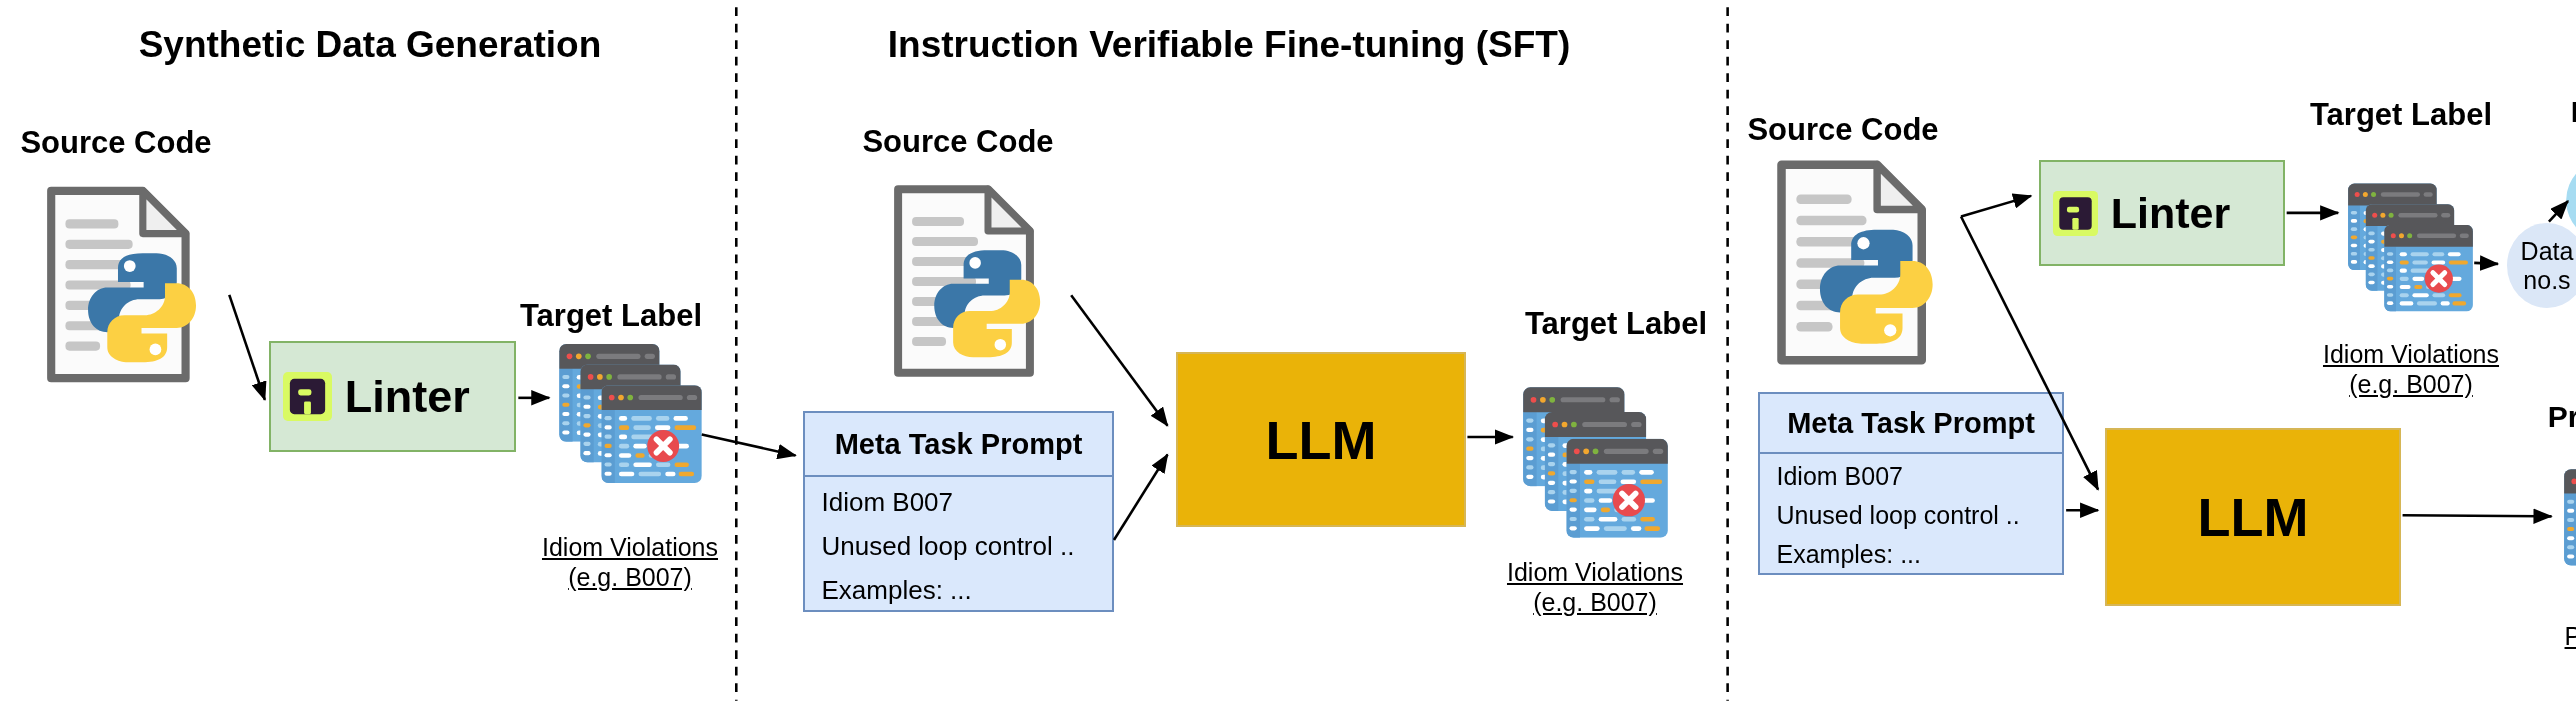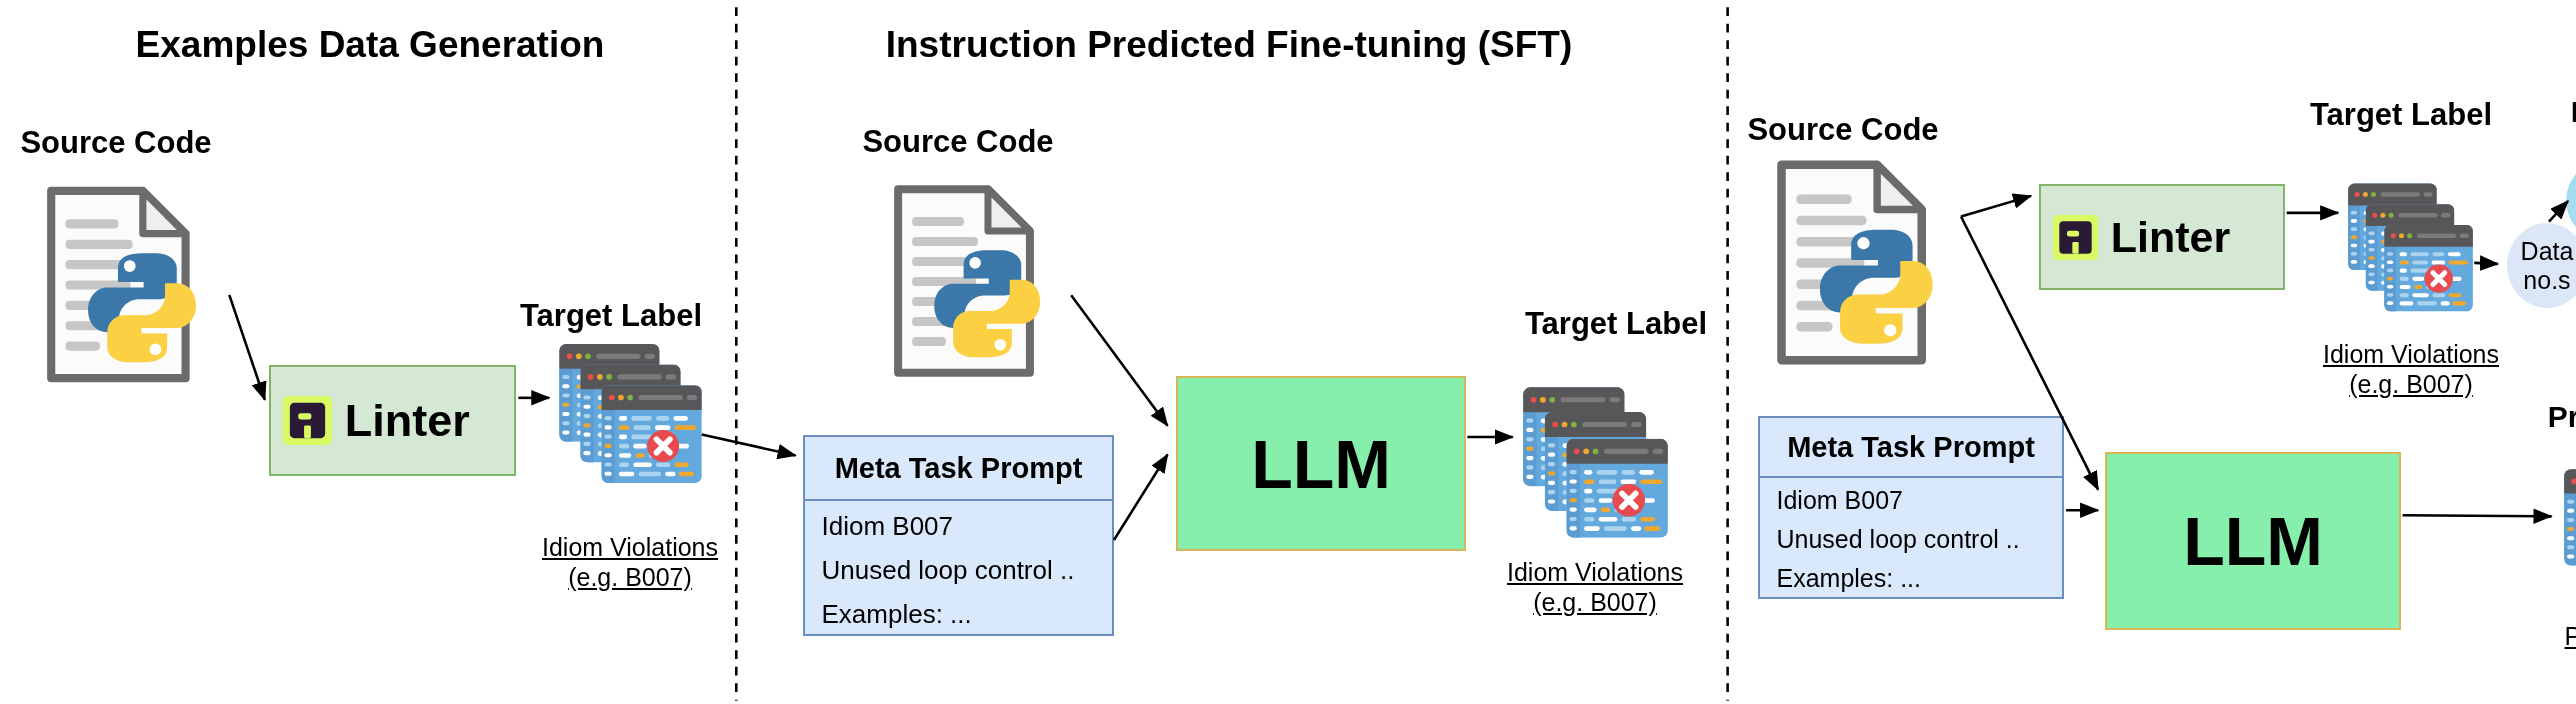--- a/index.html
+++ b/index.html
@@ -3,24 +3,24 @@
 <meta charset="utf-8">
 <style>
   html,body{margin:0;padding:0;background:#ffffff;font-family:"Liberation Sans",sans-serif;color:#000;}
   .canvas{position:relative;width:2805px;height:705px;background:#fff;overflow:hidden;}
   .abs{position:absolute;}
   .ctr{position:absolute;transform:translate(-50%,-50%);white-space:nowrap;text-align:center;}
   .title{font-size:37px;font-weight:700;letter-spacing:0px;}
   .h2{font-size:31px;font-weight:700;}
   .cap{font-size:25px;line-height:30px;font-weight:400;}
   .cap span{display:block;text-decoration:underline;}
-  .box{position:absolute;box-sizing:border-box;margin-top:24px;}
+  .box{position:absolute;box-sizing:border-box;}
   .linterbox{background:#d5e8d4;border:2.6px solid #82b366;display:flex;align-items:center;padding-left:12.4px;}
   .linterbox .lbl{font-weight:700;margin-left:12.4px;}
-  .llmbox{background:#86efac;border:2.6px solid #d6b656;display:flex;align-items:center;justify-content:center;font-weight:700;font-size:68px;}
+  .llmbox{background:#eab308;border:2.6px solid #d6b656;display:flex;align-items:center;justify-content:center;font-weight:700;font-size:54px;}
   .metabox{background:#dae8fc;border:2.1px solid #6c8ebf;}
   .meta-head{border-bottom:2.1px solid #6c8ebf;display:flex;align-items:center;justify-content:center;font-weight:700;font-size:29px;box-sizing:border-box;}
   .meta-body{font-weight:400;}
   .meta-body div{padding-left:16.5px;}
   .ellipse{position:absolute;border-radius:50%;display:flex;flex-direction:column;align-items:center;justify-content:center;font-size:25px;line-height:29px;}
   svg.overlay{position:absolute;left:0;top:0;pointer-events:none;}
   .hiddefs{position:absolute;width:0;height:0;overflow:hidden;}
 </style>
 </head>
 <body>
@@ -113,21 +113,21 @@
       <pattern id="stripes" width="12" height="22" patternUnits="userSpaceOnUse">
         <rect width="12" height="22" fill="#35d186"></rect>
         <rect y="6" width="12" height="10" fill="#84e7b2"></rect>
       </pattern>
       <clipPath id="clipA">
           <circle cx="88" cy="88" r="80"></circle>
         </clipPath>
     </defs>
   </svg>
 
-  <div class="ctr title" style="left:370px;top:45px">Examples Data Generation</div>
+  <div class="ctr title" style="left:370px;top:45px">Synthetic Data Generation</div>
   <div class="ctr h2" style="left:116px;top:143px">Source Code</div>
   <svg class="abs" style="left:43px;top:184px" width="163" height="200" viewBox="0 0 316 388">
       <use href="#pydoc"></use>
     </svg>
 
   <div class="box linterbox" style="left:269px;top:341px;width:247px;height:111px">
     <svg width="49" height="49" viewBox="0 0 95 95">
         <use href="#ruff"></use>
       </svg>
     <span class="lbl" style="font-size:45px">Linter</span>
@@ -137,21 +137,21 @@
   <svg class="abs" style="left:559px;top:344px" width="143" height="139" viewBox="0 0 277 270">
     <use href="#win" width="195" height="190" x="0" y="0"></use>
     <use href="#win" width="195" height="190" x="41" y="40"></use>
     <use href="#winx" width="195" height="190" x="82" y="80"></use>
   </svg>
   <div class="ctr cap" style="left:630px;top:562px">
     <span>Idiom Violations</span>
     <span>(e.g. B007)</span>
   </div>
 
-  <div class="ctr title" style="left:1229px;top:45px">Instruction Predicted Fine-tuning (SFT)</div>
+  <div class="ctr title" style="left:1229px;top:45px">Instruction Verifiable Fine-tuning (SFT)</div>
   <div class="ctr h2" style="left:958px;top:142px">Source Code</div>
   <svg class="abs" style="left:890px;top:180px" width="160" height="201" viewBox="0 0 310 390">
       <use href="#pydoc"></use>
     </svg>
 
   <div class="box metabox" style="left:803px;top:411px;width:311px;height:201px">
     <div class="meta-head" style="height:64px">Meta Task Prompt</div>
     <div class="meta-body" style="font-size:26px;line-height:44px;padding-top:3.1px">
       <div>Idiom B007</div>
       <div>Unused loop control ..</div>

